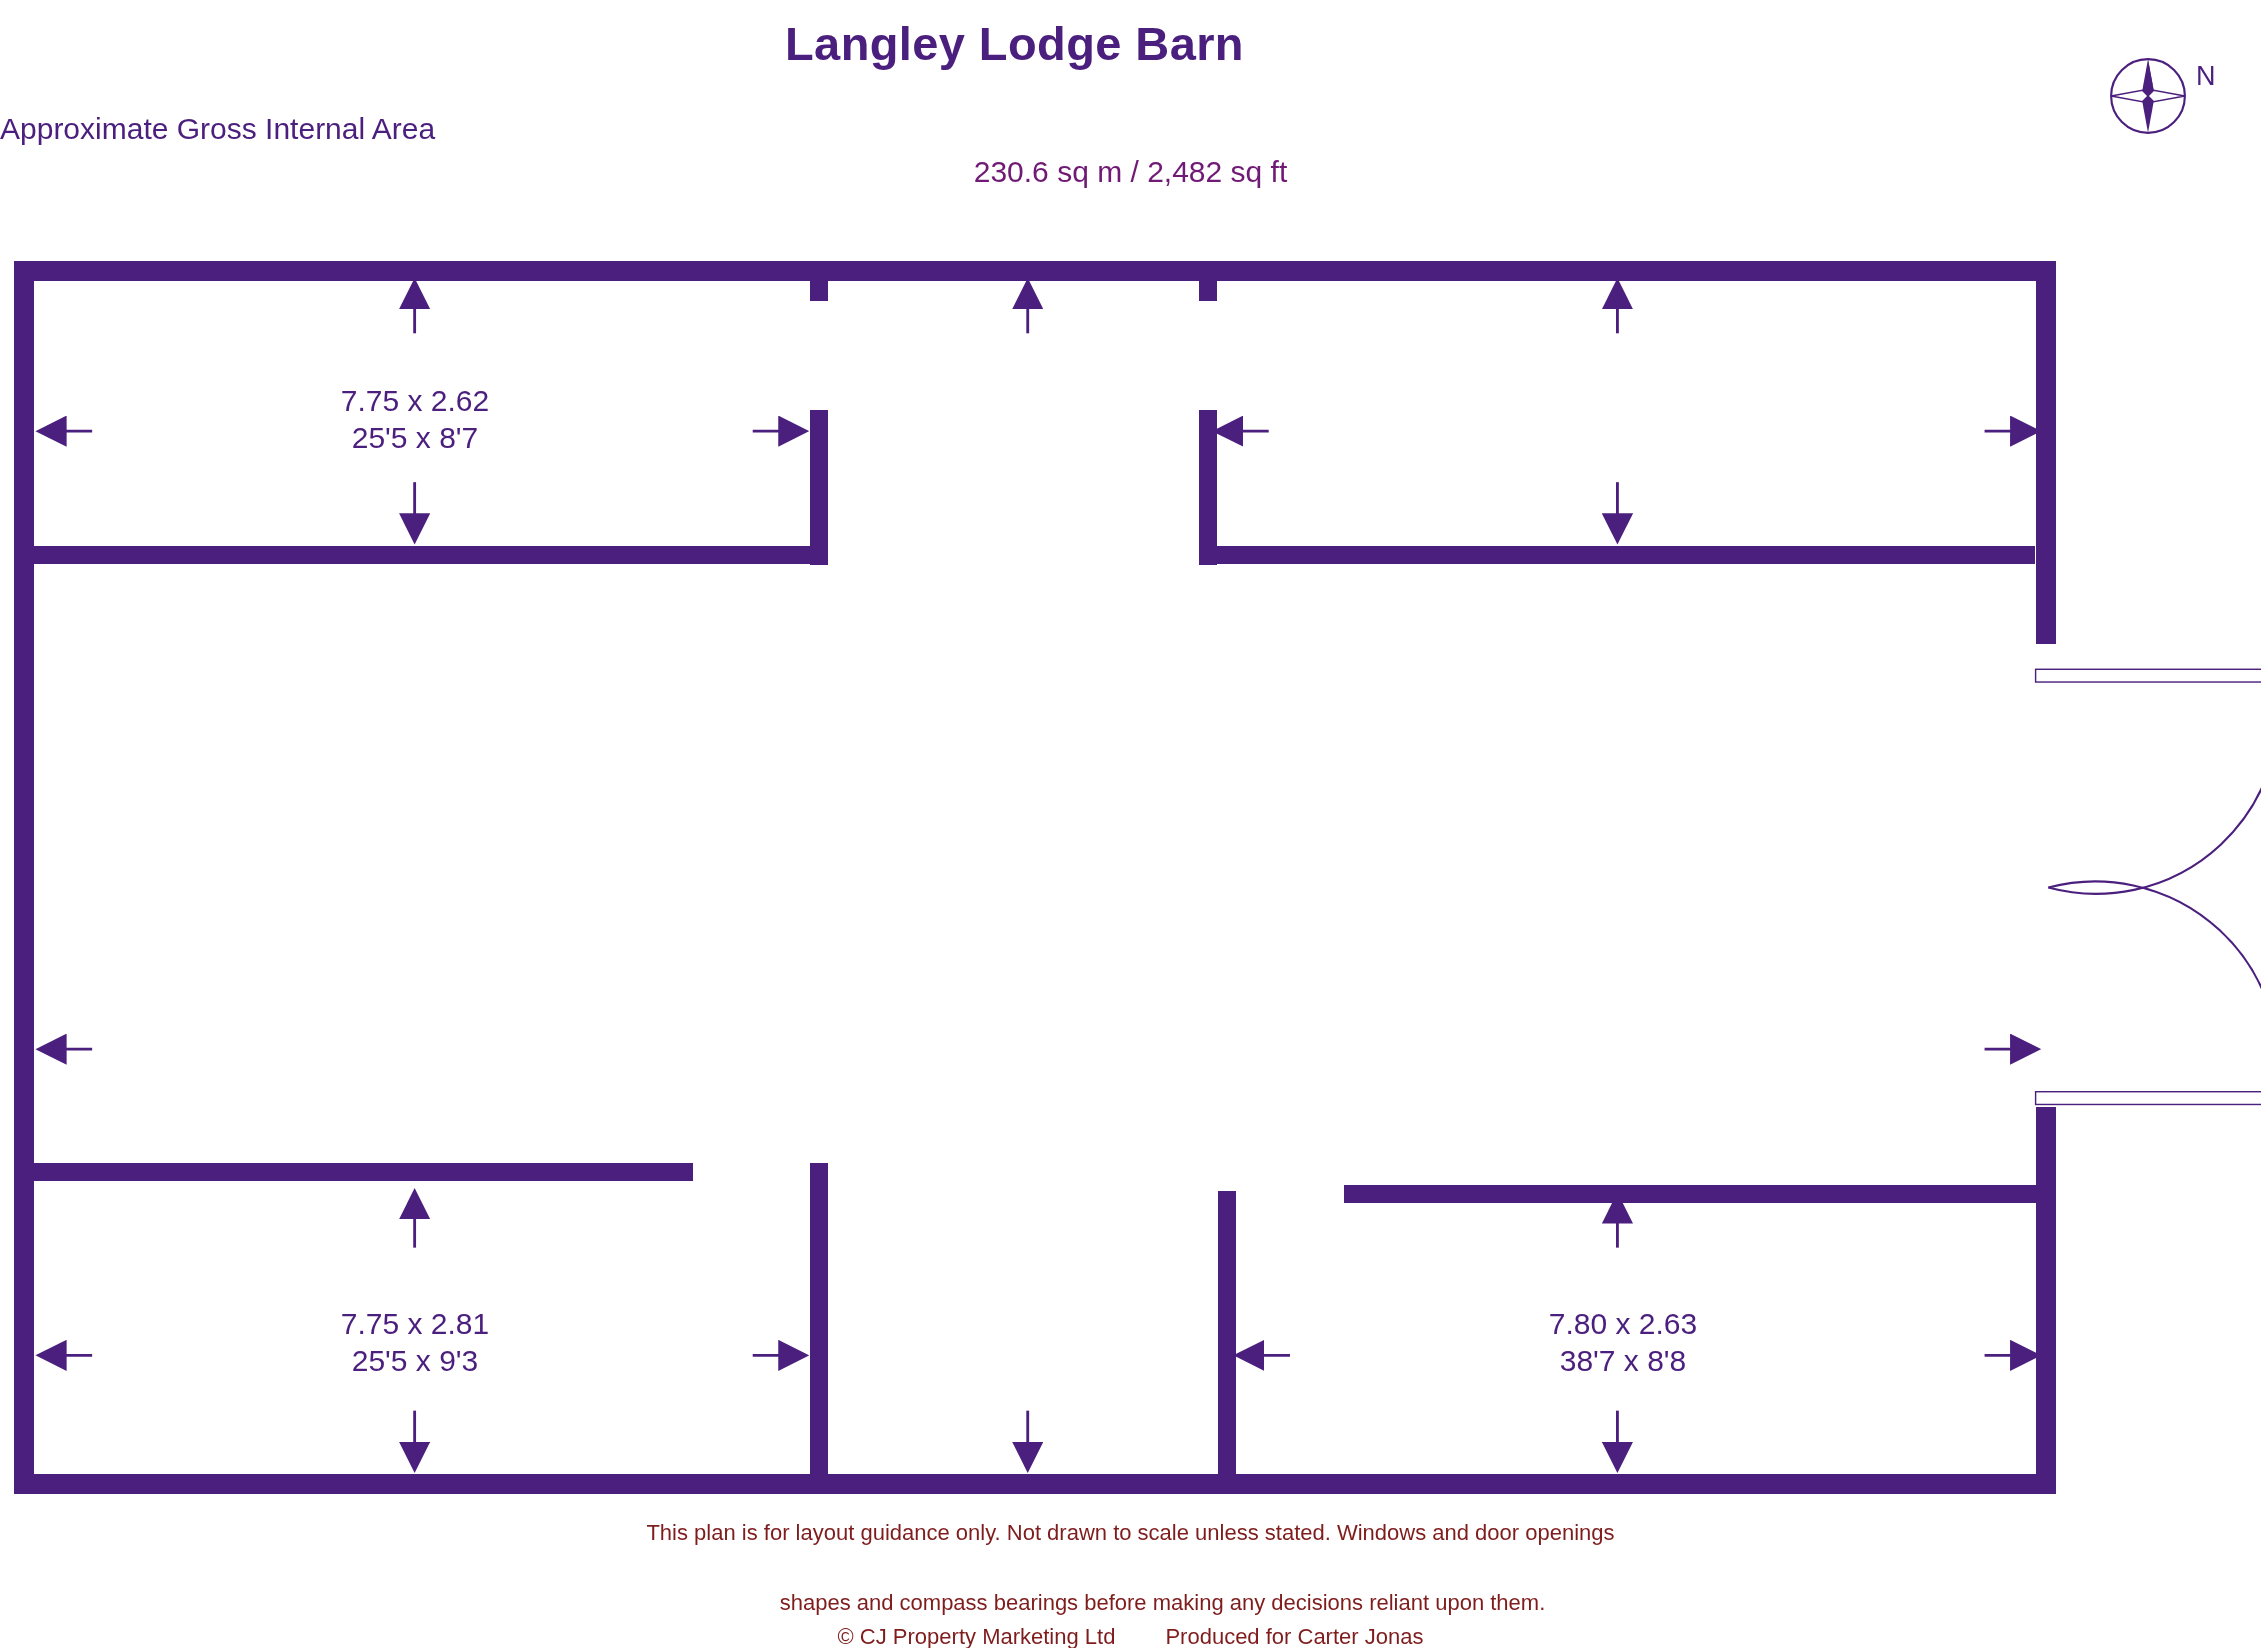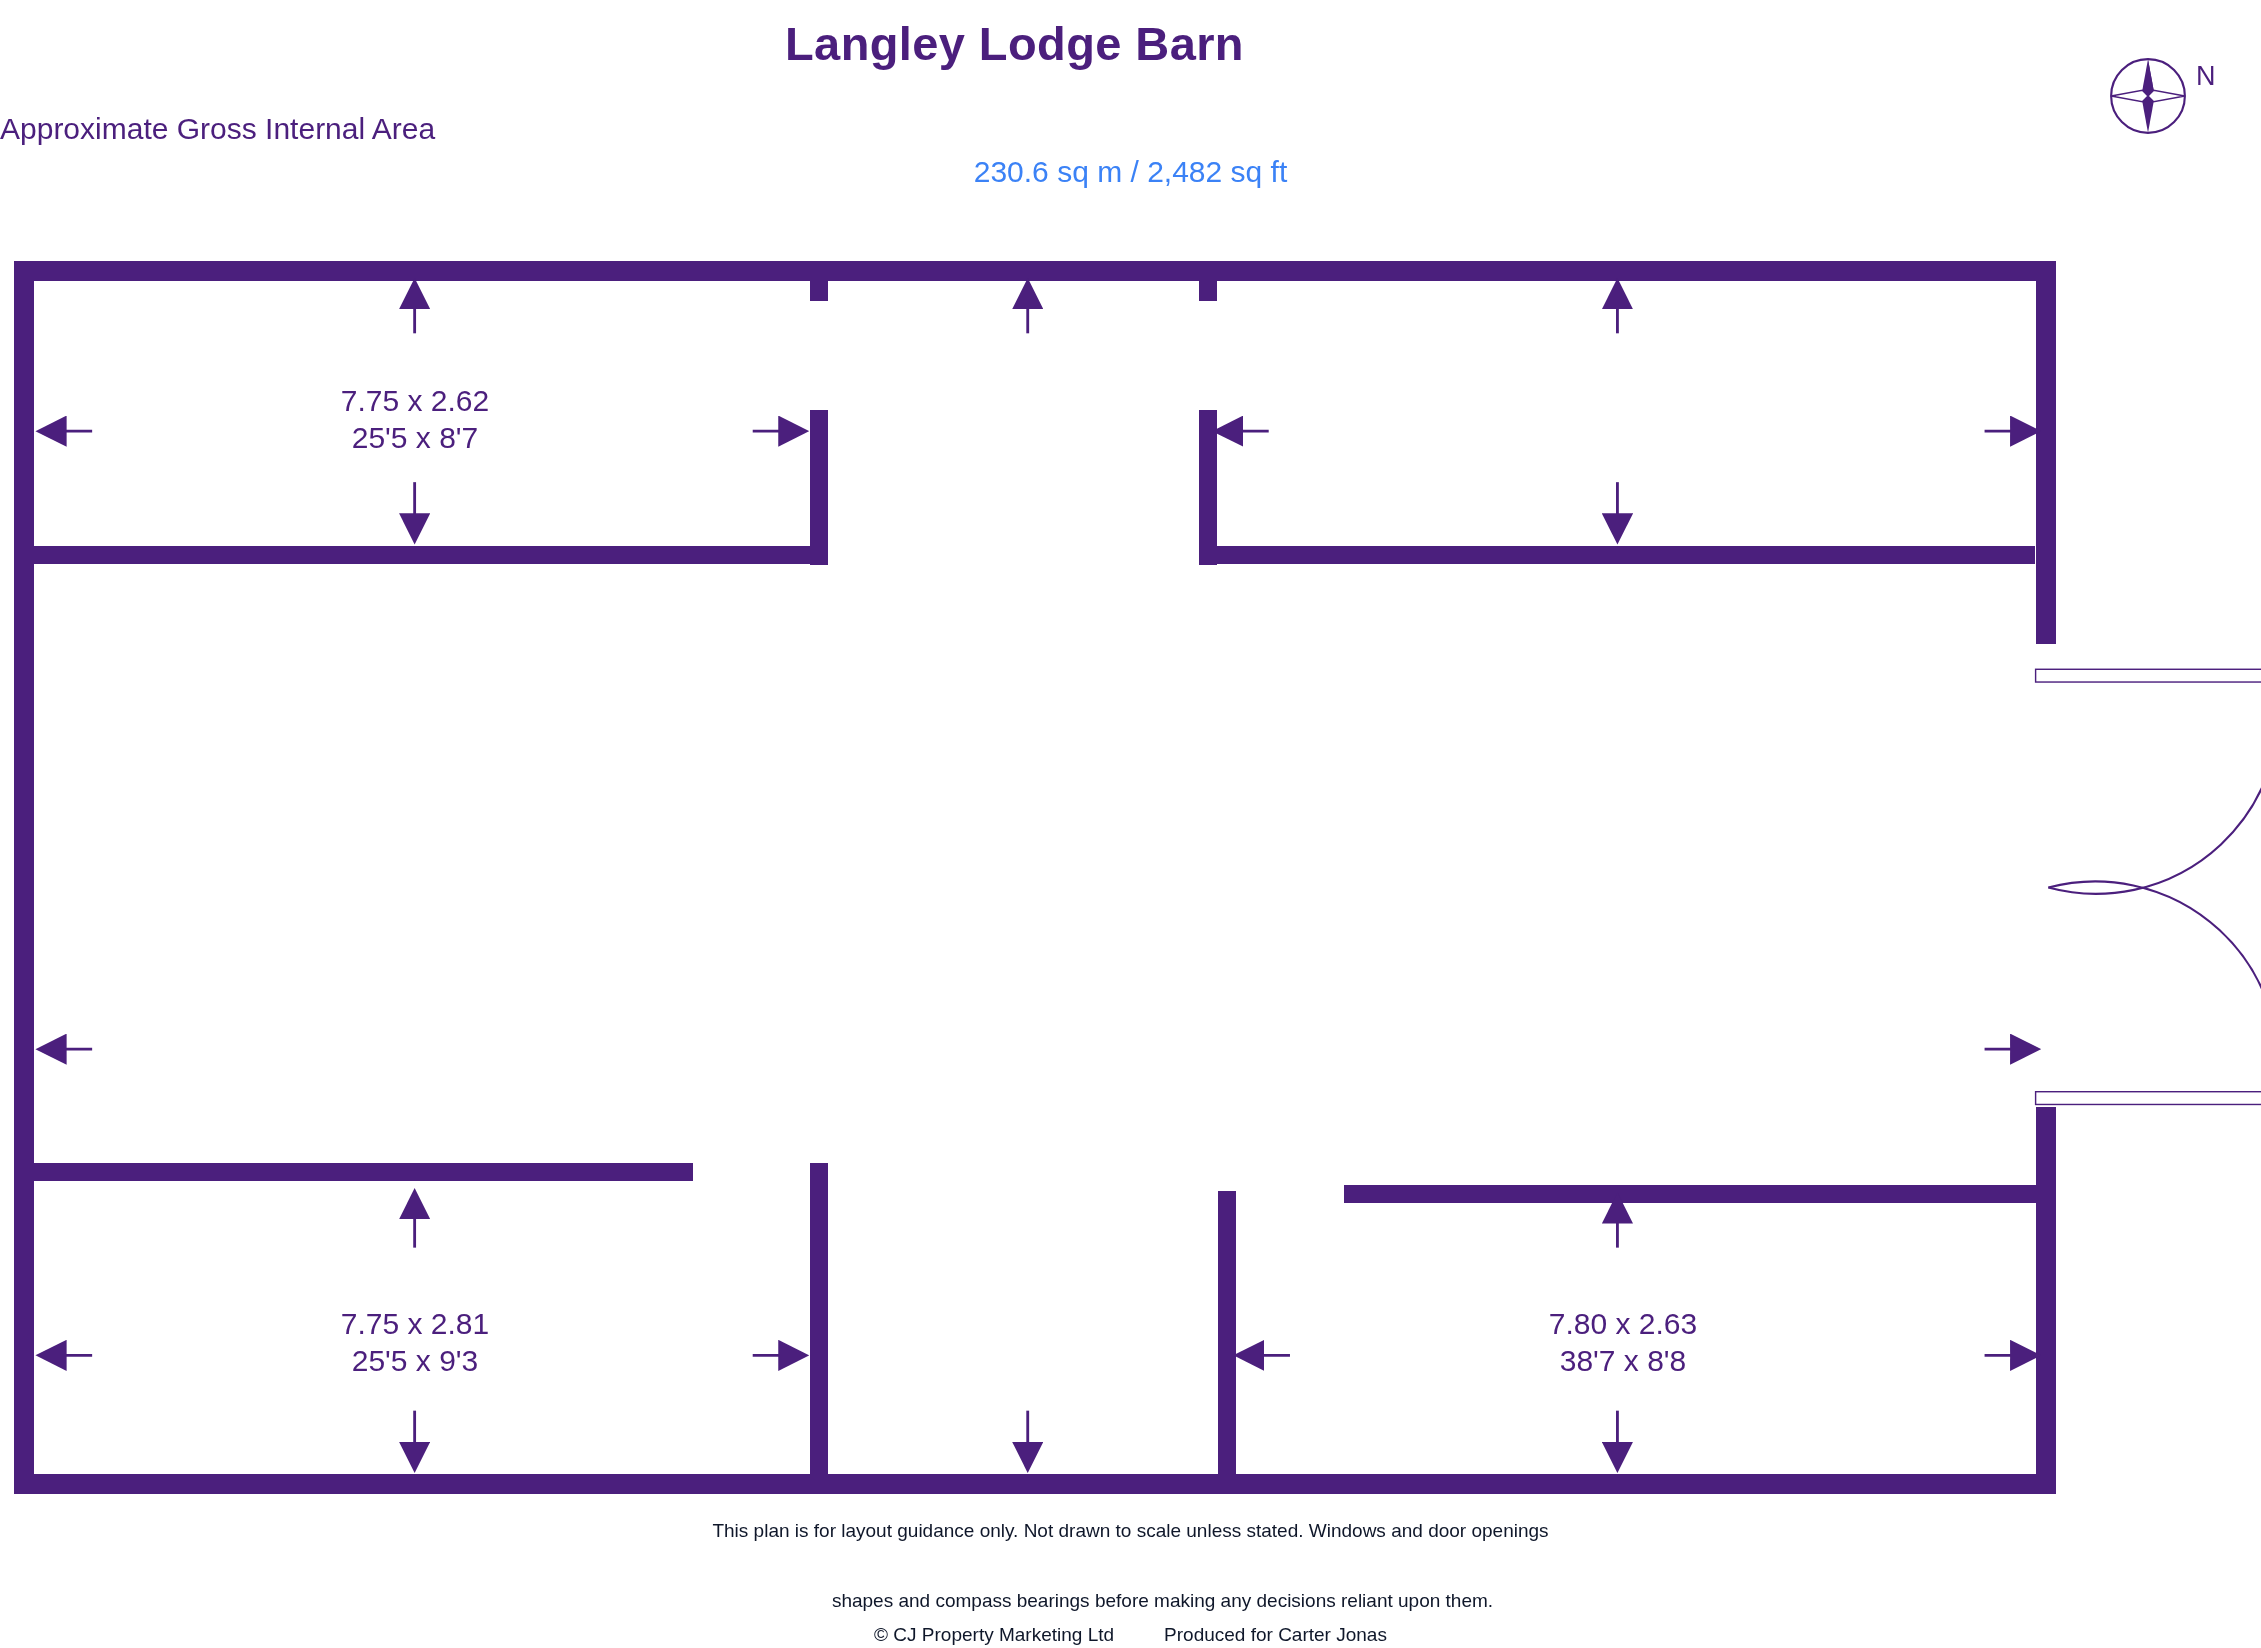--- a/index.html
+++ b/index.html
@@ -39,21 +39,21 @@
     font-size: 30px;
     color: #4b1f7d;
   }
   .subtitle2 {
     position: absolute;
     left: 0;
     top: 155px;
     width: 2261px;
     text-align: center;
     font-size: 30px;
-    color: #3b82f6;
+    color: #701a75;
   }
   
   .compass {
     position: absolute;
     left: 2109px;
     top: 57px;
     width: 78px;
     height: 78px;
   }
   .compass-n {
@@ -97,22 +97,22 @@
     width: 2261px;
     height: 1649px;
     pointer-events: none;
   }
   
   .footer {
     position: absolute;
     left: 0;
     width: 2261px;
     text-align: center;
-    font-size: 19px;
-    color: #0f172a;
+    font-size: 22px;
+    color: #7f1d1d;
     line-height: 1.3;
   }
   .f1 { top: 1519px; }
   .f2 { top: 1554px; }
   .f3 { top: 1589px; padding-left: 32px; }
   .f4 { top: 1623px; }
   .f4 span { display: inline-block; }
   .f4 .gap { width: 50px; }
 </style>
 </head>

